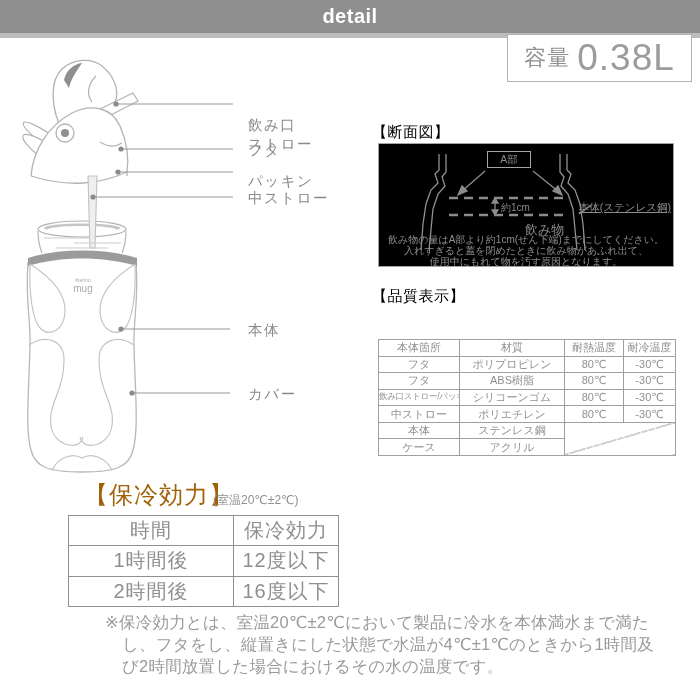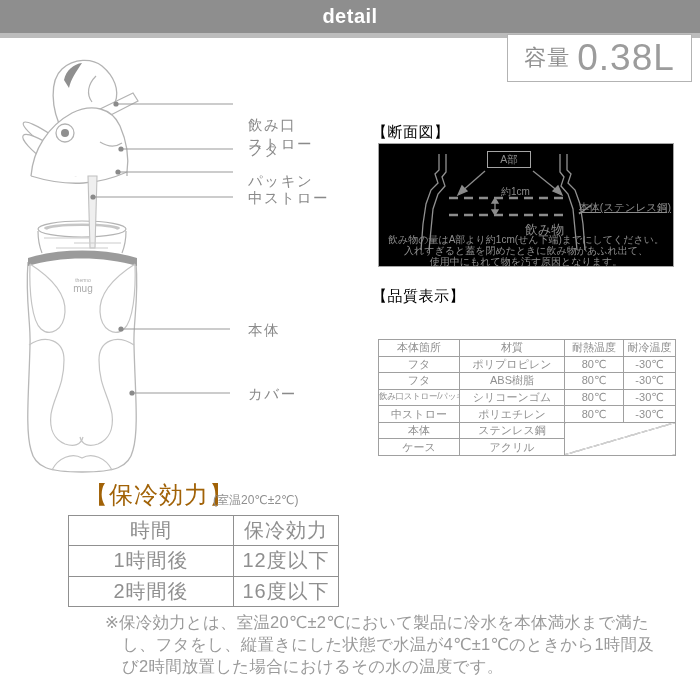--- a/index.html
+++ b/index.html
@@ -26,21 +26,21 @@
 
   
   .sec-title { position:absolute; font-size:15px; color:#000000; letter-spacing:.5px; white-space:nowrap; }
 
   
   .cs-panel { position:absolute; left:378px; top:143px; width:296px; height:124px; border:1px solid #a5a5a5; background:#000000; }
   .cs-abox { position:absolute; left:108px; top:7px; width:44px; height:17px; border:1px solid #a5a5a5;
              font-size:10.5px; color:#8c8c8c; display:flex; align-items:center; justify-content:center; }
   .cs-bodylabel { position:absolute; right:2px; top:57px; font-size:10.5px; color:#8c8c8c;
                   text-decoration:underline; white-space:nowrap; }
-  .cs-gap { position:absolute; left:122px; top:41px; font-size:10px; color:#8c8c8c; white-space:nowrap; }
+  .cs-gap { position:absolute; left:122px; top:57px; font-size:10px; color:#8c8c8c; white-space:nowrap; }
   .cs-drink { position:absolute; left:146px; top:77px; font-size:13px; color:#8c8c8c; white-space:nowrap; }
   .cs-caption { position:absolute; left:0; top:90px; width:100%; text-align:center;
                 font-size:10px; color:#8f8f8f; line-height:11px; white-space:nowrap; }
   .cs-caption span { display:block; }
 
   
   table.quality { position:absolute; left:378px; top:307px; width:297px; height:117px;
                   border-collapse:collapse; table-layout:fixed; font-size:11px; color:#8f8f8f;margin-top:32px; }
   table.quality td, table.quality th { border:1px solid #a0a0a0; text-align:center; vertical-align:middle;
                   font-weight:normal; padding:0; overflow:hidden; white-space:nowrap; }

